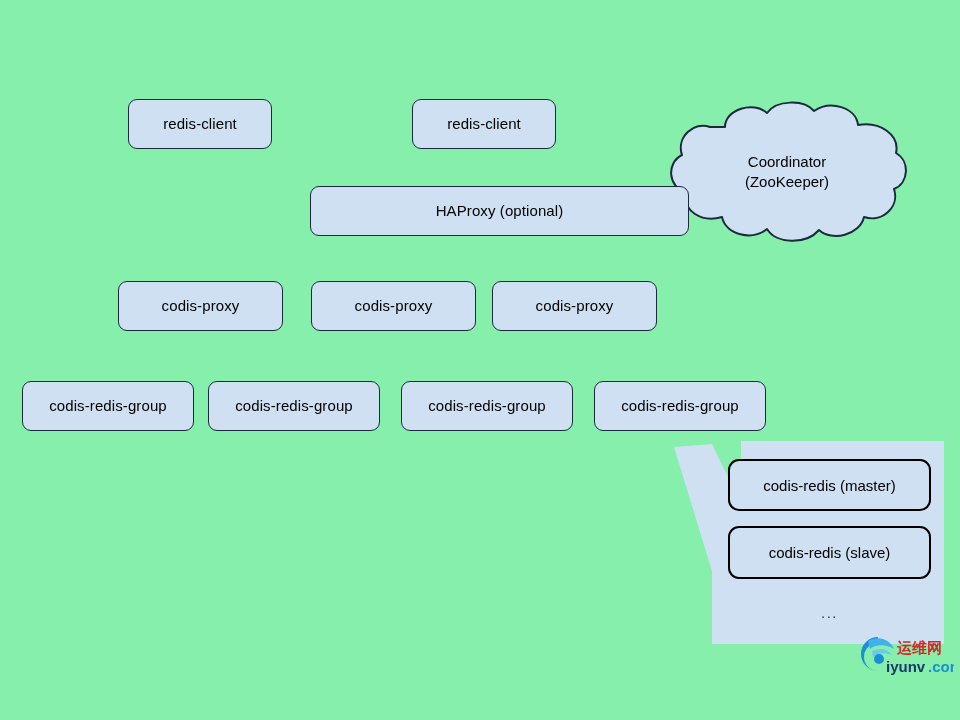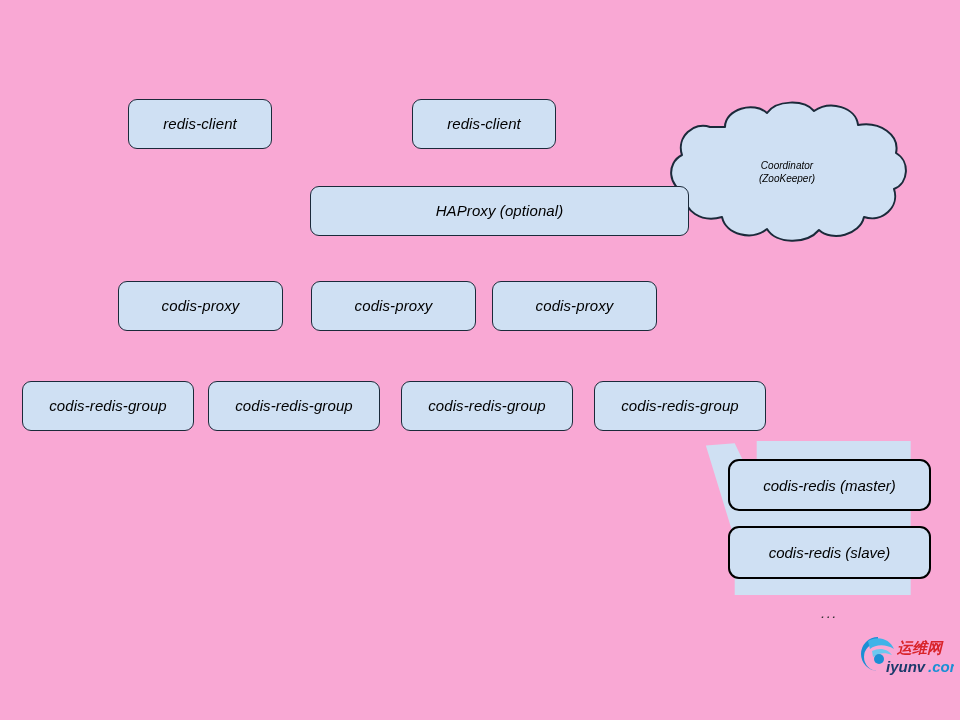--- a/index.html
+++ b/index.html
@@ -4,24 +4,23 @@
 <style>
   html, body {
     margin: 0;
     padding: 0;
     background: #000000;
   }
   #canvas {
     position: relative;
     width: 960px;
     height: 720px;
-    background: #f9a8d4;
+    background: #86efac;
     overflow: hidden;
     font-family: "Liberation Sans", sans-serif;
-    font-style: italic;
   }
   .node {
     position: absolute;
     background: #cfe0f3;
     border: 1px solid #1b2a3a;
     border-radius: 9px;
     box-sizing: border-box;
     display: flex;
     align-items: center;
     justify-content: center;
@@ -47,31 +46,31 @@
     position: absolute;
     left: 0;
     top: 0;
     width: 246px;
     height: 146px;
     display: flex;
     flex-direction: column;
     align-items: center;
     justify-content: center;
     color: #000000;
-    font-size: 10px;
+    font-size: 15px;
     line-height: 1.35;
     text-align: center;
     pointer-events: none;
   }
   .callout {
     position: absolute;
     left: 668px;
     top: 441px;
     width: 276px;
-    height: 154px;
+    height: 203px;
   }
   .callout svg {
     display: block;
     width: 100%;
     height: 100%;
   }
   .callout-box {
     position: absolute;
     background: #cfe0f3;
     border: 2px solid #000000;

